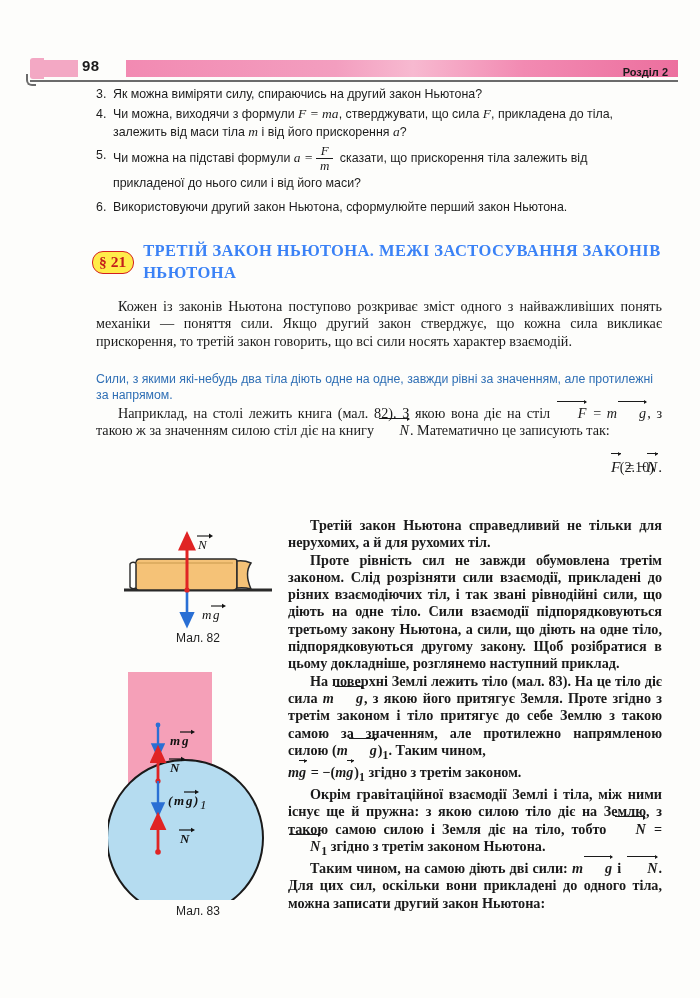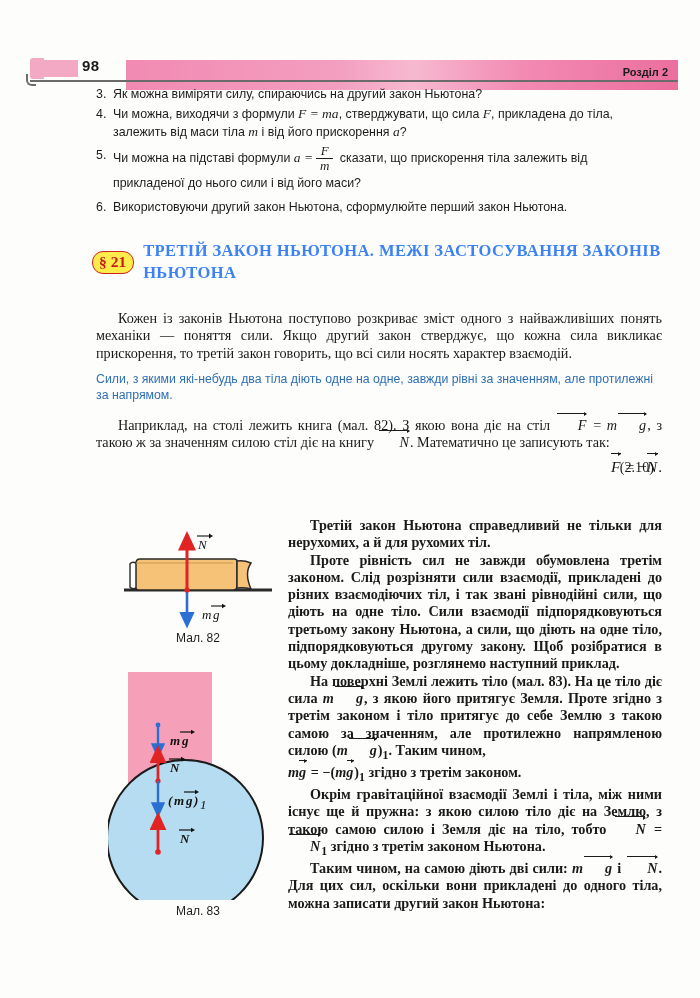--- a/index.html
+++ b/index.html
@@ -56,21 +56,21 @@
     font-weight: bold;
     font-size: 15px;
     color: #1a1a1a;
     letter-spacing: .5px;
   }
   .hdr-band-main {
     position: absolute;
     left: 96px;
     right: 0;
     top: 4px;
-    height: 30px;
+    height: 17px;
     background: linear-gradient(90deg,#f28ab2 0%, #f39ebf 38%, #f7b9d0 52%, #f28ab2 72%, #ec6f9e 100%);
   }
   .hdr-section {
     position: absolute;
     right: 10px;
     top: 4px;
     font-family: "Liberation Sans", sans-serif;
     font-weight: bold;
     font-size: 11px;
     color: #1b1b1b;
@@ -168,21 +168,20 @@
   }
 
   
   .body-block {
     position: absolute;
     font-family: "Liberation Serif", serif;
     font-size: 14.2px;
     line-height: 17.3px;
     color: #1a1a1a;
     text-align: justify;
-    margin-top: 12px;
   }
   .body-block p { margin: 0; }
   .indent { text-indent: 22px; }
 
   .p-intro { top: 298px; left: 96px; width: 566px; }
 
   .definition {
     position: absolute;
     top: 371px;
     left: 96px;

